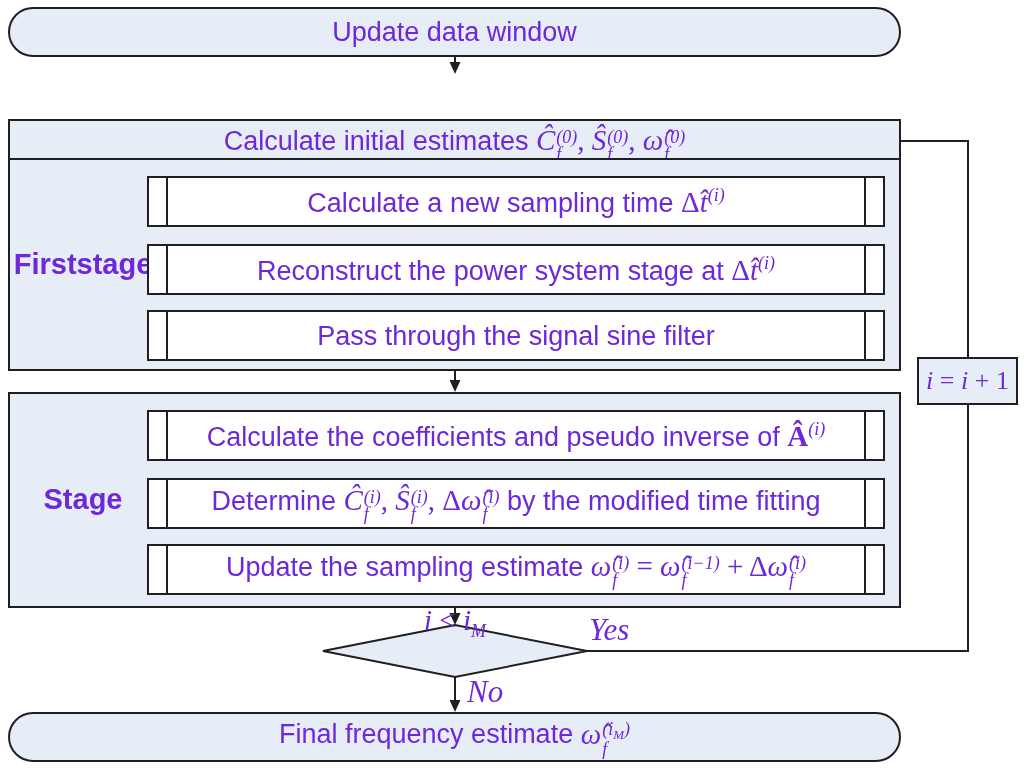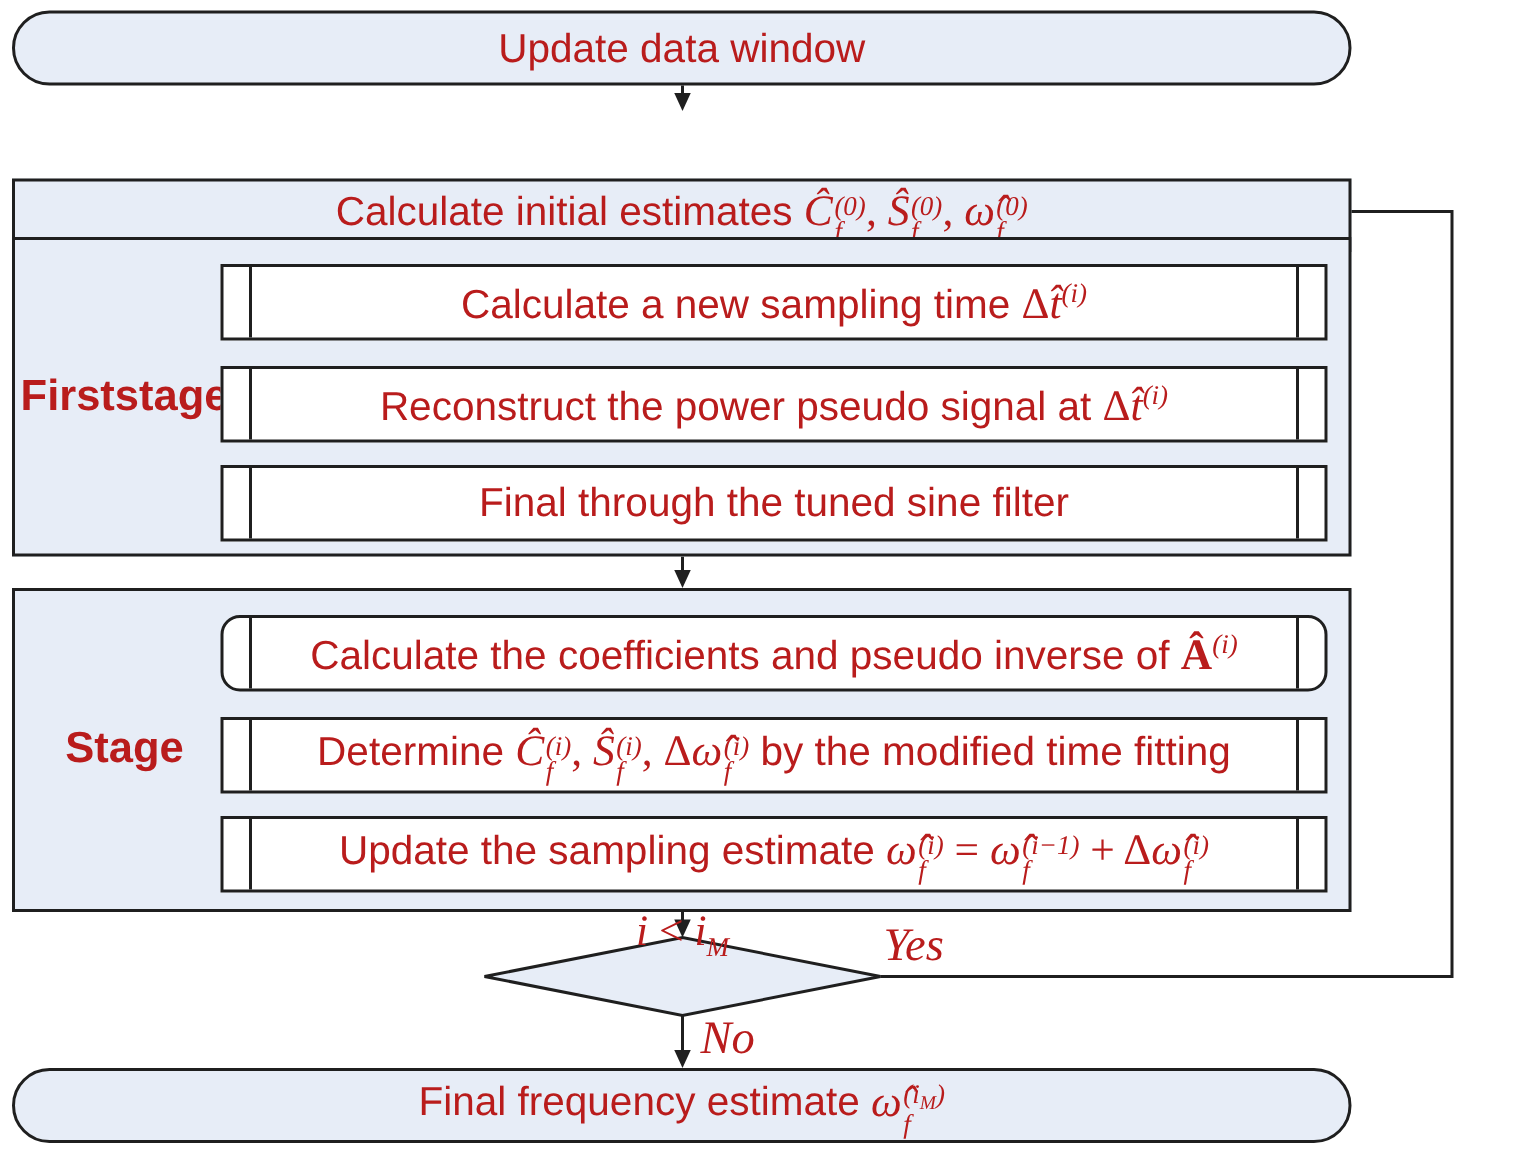--- a/index.html
+++ b/index.html
@@ -1,19 +1,19 @@
 <!DOCTYPE html>
 <html style="--fill: #e7edf7; --step_bg: #ffffff; --border: #1f1f1f; --line: #1f1f1f;"><head>
 <meta charset="utf-8">
 <style>
   * { box-sizing: border-box; }
   html,body { margin:0; padding:0; background:#ffffff; }
   #canvas {
     position:relative; width:1024px; height:768px; background:#ffffff;
-    font-family:"Liberation Sans","DejaVu Sans",sans-serif; color:#b91c1c;
+    font-family:"Liberation Sans","DejaVu Sans",sans-serif; color:#6d28d9;
     overflow:hidden;
   }
   
   #connectors { position:absolute; left:0; top:0; }
   #connectors line, #connectors polyline { stroke:var(--line); stroke-width:2; fill:none; }
   #connectors .ah { fill:var(--line); stroke:none; }
   #connectors .shape { fill:var(--fill); stroke:var(--border); stroke-width:2; }
 
   
   .term {
@@ -125,32 +125,32 @@
 
   <div class="stage" style="top:158px; height:213px;">
     <div class="stage-title">
       <span>First</span>
       <span>stage</span>
     </div>
     <div class="step" style="top:16px;justify-content:center;">
       <span class="node-text"><span>Calculate a new sampling time </span><span class="math"><span class="m-r">Δ</span><span class="m-i">t̂</span><span class="m-sup">(i)</span></span><span></span></span>
     </div>
     <div class="step" style="top:84px;">
-      <span class="node-text"><span>Reconstruct the power pseudo signal at </span><span class="math"><span class="m-r">Δ</span><span class="m-i">t̂</span><span class="m-sup">(i)</span></span><span></span></span>
+      <span class="node-text"><span>Reconstruct the power system stage at </span><span class="math"><span class="m-r">Δ</span><span class="m-i">t̂</span><span class="m-sup">(i)</span></span><span></span></span>
     </div>
     <div class="step" style="top:150px;">
-      <span class="node-text"><span>Final through the tuned sine filter</span><span class="math"></span><span></span></span>
+      <span class="node-text"><span>Pass through the signal sine filter</span><span class="math"></span><span></span></span>
     </div>
   </div>
 
   <div class="stage" style="top:392px; height:216px;">
     <div class="stage-title">
       <span>Stage</span>
     </div>
-    <div class="step" style="top:16px;border-radius:13px;">
+    <div class="step" style="top:16px;">
       <span class="node-text"><span>Calculate the coefficients and pseudo inverse of </span><span class="math"><span class="m-b">Â</span><span class="m-sup">(i)</span></span><span></span></span>
     </div>
     <div class="step" style="top:84px;">
       <span class="node-text"><span>Determine </span><span class="math"><span class="m-i">Ĉ</span><span class="mstack">
               <span>(i)</span>
               <span>f</span>
             </span><span class="m-r">,  </span><span class="m-i">Ŝ</span><span class="mstack">
               <span>(i)</span>
               <span>f</span>
             </span><span class="m-r">,  </span><span class="m-r">Δ</span><span class="m-i">ω̂</span><span class="mstack">
@@ -172,20 +172,23 @@
     </div>
   </div>
 
   <div class="dtext">
     <span class="math"><span class="m-i">i</span><span class="m-r">  &lt;  </span><span class="m-i">i</span><span class="m-sub">M</span></span>
   </div>
 
   <div class="elabel" style="left:589px; top:614px;">Yes</div>
   <div class="elabel" style="left:467px; top:676px;">No</div>
 
+  <div class="inc">
+    <span class="math"><span class="m-i">i</span><span class="m-r"> = </span><span class="m-i">i</span><span class="m-r"> + 1</span></span>
+  </div>
 
   <div class="term" style="top:712px;">
     <span class="node-text"><span>Final frequency estimate </span><span class="math"><span class="m-i">ω̂</span><span class="mstack">
             <span>(i<span class="mtiny">M</span>)</span>
             <span>f</span>
           </span></span></span>
   </div>
 
 </div>
 

